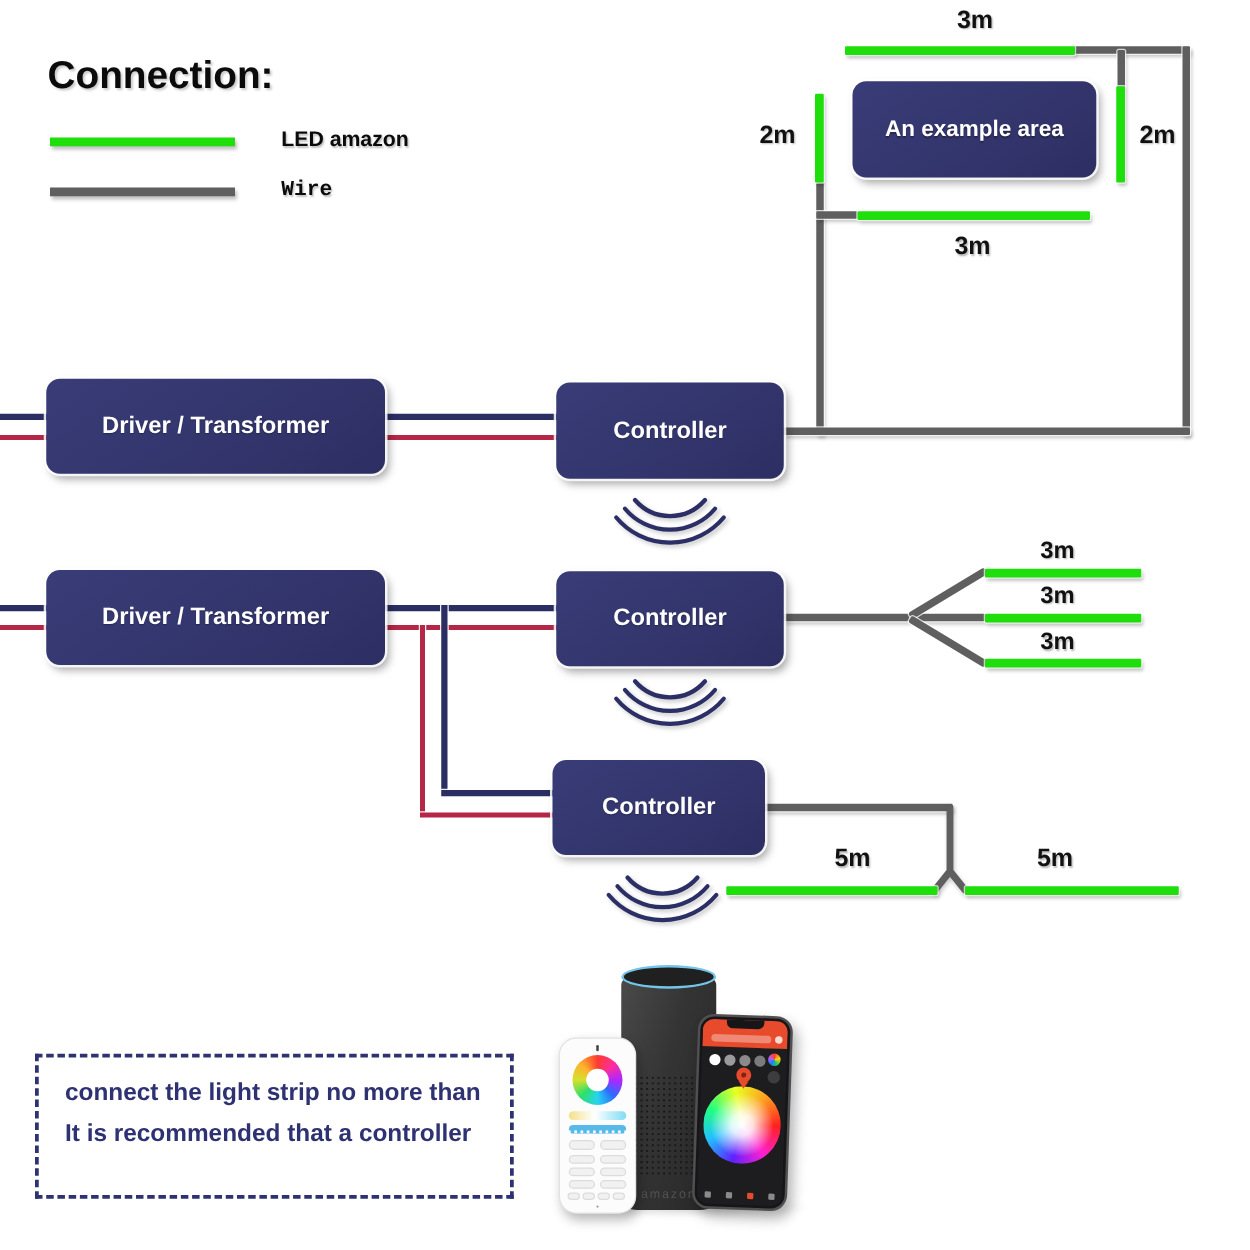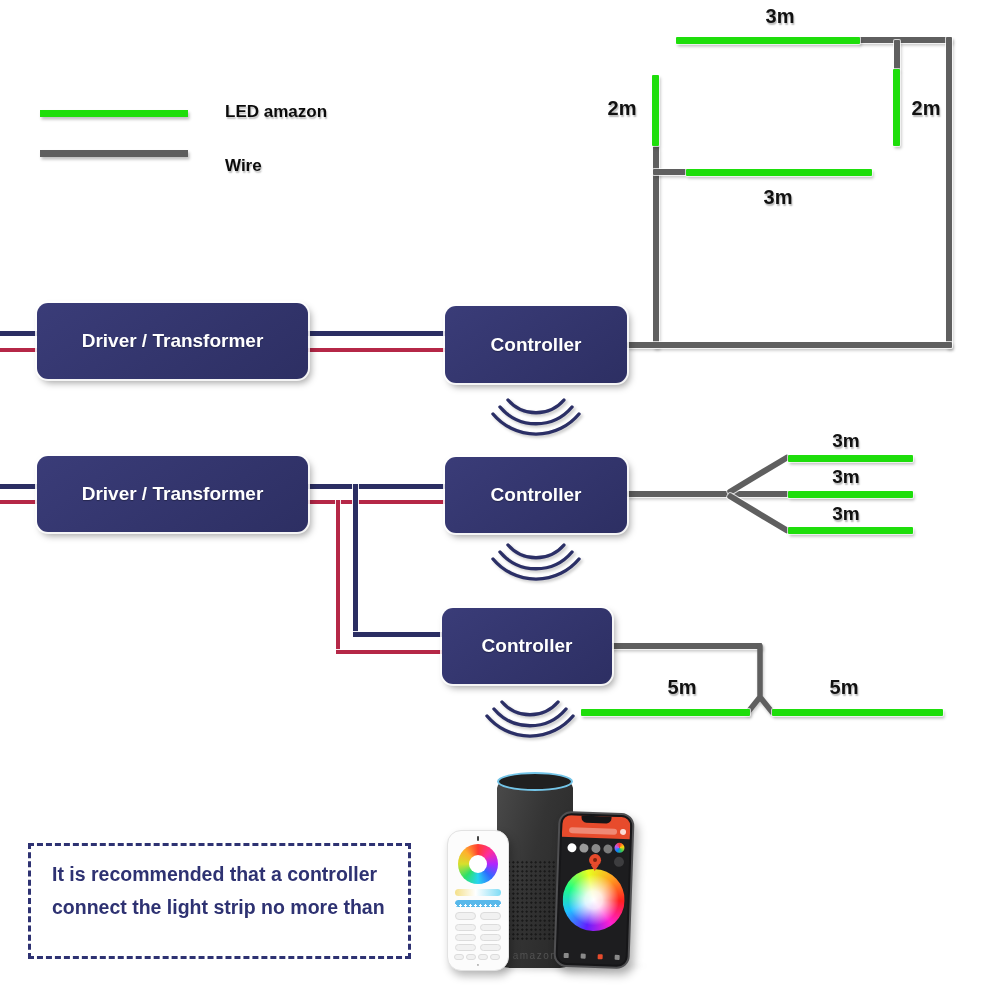--- a/index.html
+++ b/index.html
@@ -101,38 +101,42 @@
              border-top:6px solid #e74b2c;}
   .phone-nav{position:absolute;left:0;right:0;bottom:3px;height:10px;display:flex;
              justify-content:space-around;align-items:center;}
   .nav-dot{width:5px;height:5px;border-radius:1px;background:#8a8a8a;}
 </style>
 </head>
 <body>
 
 <div id="canvas">
 
+  <div class="legend-title">Connection:</div>
   <div class="abs" style="left:40px;top:110px;width:148px;height:7px;background:#1ede0b;box-shadow:1.5px 2.5px 3px rgba(0,0,0,.25);"></div>
   <div class="legend-label" style="top:102px;">LED amazon</div>
   <div class="abs" style="left:40px;top:150px;width:148px;height:7px;background:#5f5f5f;box-shadow:1.5px 2.5px 3px rgba(0,0,0,.25);"></div>
-  <div class="legend-label" style="top:156px;">Wire</div>
+  <div class="legend-label" style="top:143px;font-family:Liberation Mono, monospace;">Wire</div>
 
   <div class="mlabel" style="left:758px;top:5px;">3m</div>
   <div class="strip-green" style="left:676px;top:37px;width:184px;"></div>
   <div class="wire-gray" style="left:858px;top:37px;width:94px;height:6px;"></div>
   <div class="wire-gray" style="left:946px;top:37px;width:6px;height:311px;"></div>
   <div class="wire-gray" style="left:894px;top:40px;width:6px;height:30px;"></div>
   <div class="strip-green" style="left:893px;top:69px;width:7px;height:77px;"></div>
   <div class="mlabel" style="left:904px;top:97px;">2m</div>
   <div class="strip-green" style="left:652px;top:75px;width:7px;height:71px;"></div>
   <div class="mlabel" style="left:600px;top:97px;">2m</div>
   <div class="wire-gray" style="left:653px;top:146px;width:6px;height:202px;"></div>
   <div class="wire-gray" style="left:653px;top:169px;width:33px;height:6px;"></div>
   <div class="strip-green" style="left:686px;top:169px;width:186px;"></div>
   <div class="mlabel" style="left:756px;top:186px;">3m</div>
+  <div class="node-box example-box">
+    <span>An example area</span>
+  </div>
 
   <div class="wire-navy" style="left:0;top:331px;width:447px;height:5px;"></div>
   <div class="wire-red" style="left:0;top:348px;width:447px;height:4px;"></div>
   <div class="node-box" style="left:37px;top:303px;width:271px;height:76px;font-size:19px;">
     <span>Driver / Transformer</span>
   </div>
   <div class="node-box" style="left:445px;top:306px;width:182px;height:77px;font-size:19px;">
     <span>Controller</span>
   </div>
   <div class="wire-gray" style="left:627px;top:342px;width:325px;height:6px;"></div>
@@ -238,17 +242,17 @@
         <div class="nav-dot"></div>
         <div class="nav-dot"></div>
         <div class="nav-dot" style="background:#e74b2c;"></div>
         <div class="nav-dot"></div>
       </div>
     </div>
   </div>
 
   <div class="note-box"></div>
   <div class="note-text">
+    <div>connect the light strip no more than</div>
     <div>It is recommended that a controller</div>
-    <div>connect the light strip no more than</div>
   </div>
 
 </div>
 
 </body></html>

